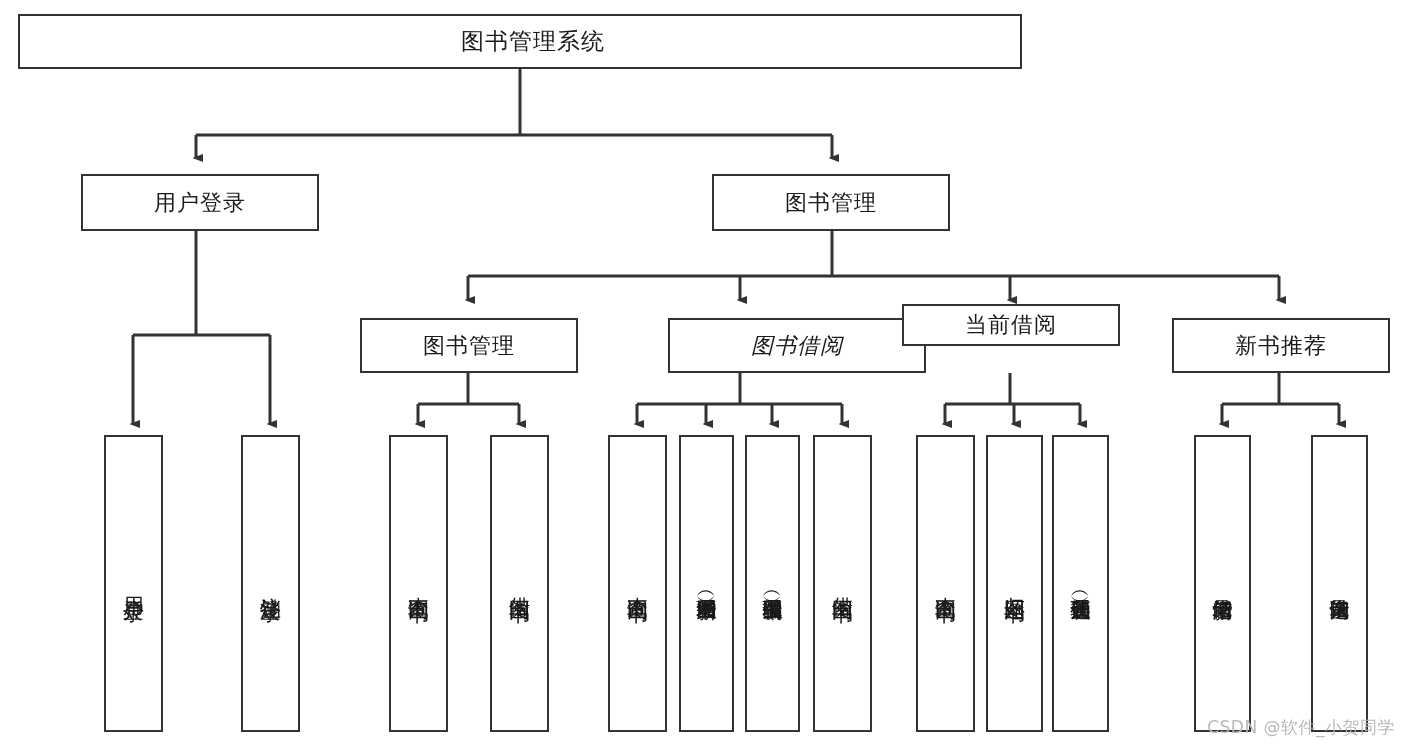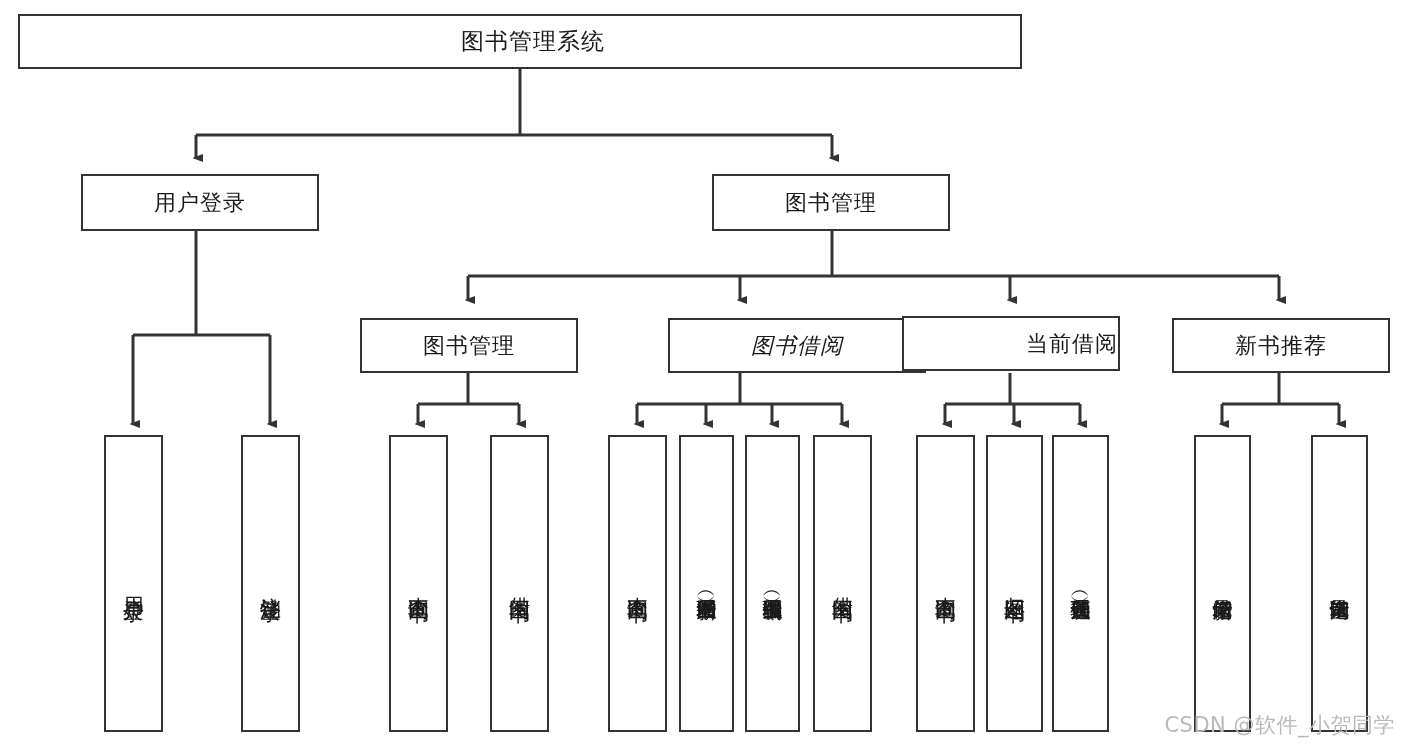--- a/index.html
+++ b/index.html
@@ -69,21 +69,21 @@
     letter-spacing: 0px;
   }
   .node.vert.tall-text .label {
     font-size: 20px;
     letter-spacing: 0px;
   }
   .watermark {
     position: absolute;
     right: 10px;
     bottom: 8px;
-    font-size: 21px;
+    font-size: 17px;
     color: #b9b9b9;
     white-space: nowrap;
     letter-spacing: 0.5px;
     font-family: "DejaVu Sans", "Liberation Sans", sans-serif;
   }
 </style>
 </head>
 <body>
 
 <div id="canvas">
@@ -148,21 +148,21 @@
   <div class="node horiz" style="left:712px; top:174px; width:238px; height:57px;">
     <span class="label">图书管理</span>
   </div>
 
   <div class="node horiz" style="left:360px; top:318px; width:218px; height:55px;">
     <span class="label">图书管理</span>
   </div>
   <div class="node horiz" style="left:668px; top:318px; width:258px; height:55px;font-style:italic;">
     <span class="label">图书借阅</span>
   </div>
-  <div class="node horiz" style="left:902px; top:316px; width:218px; height:55px;justify-content:flex-end;">
+  <div class="node horiz" style="left:902px; top:304px; width:218px; height:42px;">
     <span class="label">当前借阅</span>
   </div>
   <div class="node horiz" style="left:1172px; top:318px; width:218px; height:55px;">
     <span class="label">新书推荐</span>
   </div>
 
   <div class="node vert" style="left:104px; top:435px; width:59px; height:297px;">
     <span class="label">用户登录</span>
   </div>
   <div class="node vert" style="left:241px; top:435px; width:59px; height:297px;">

